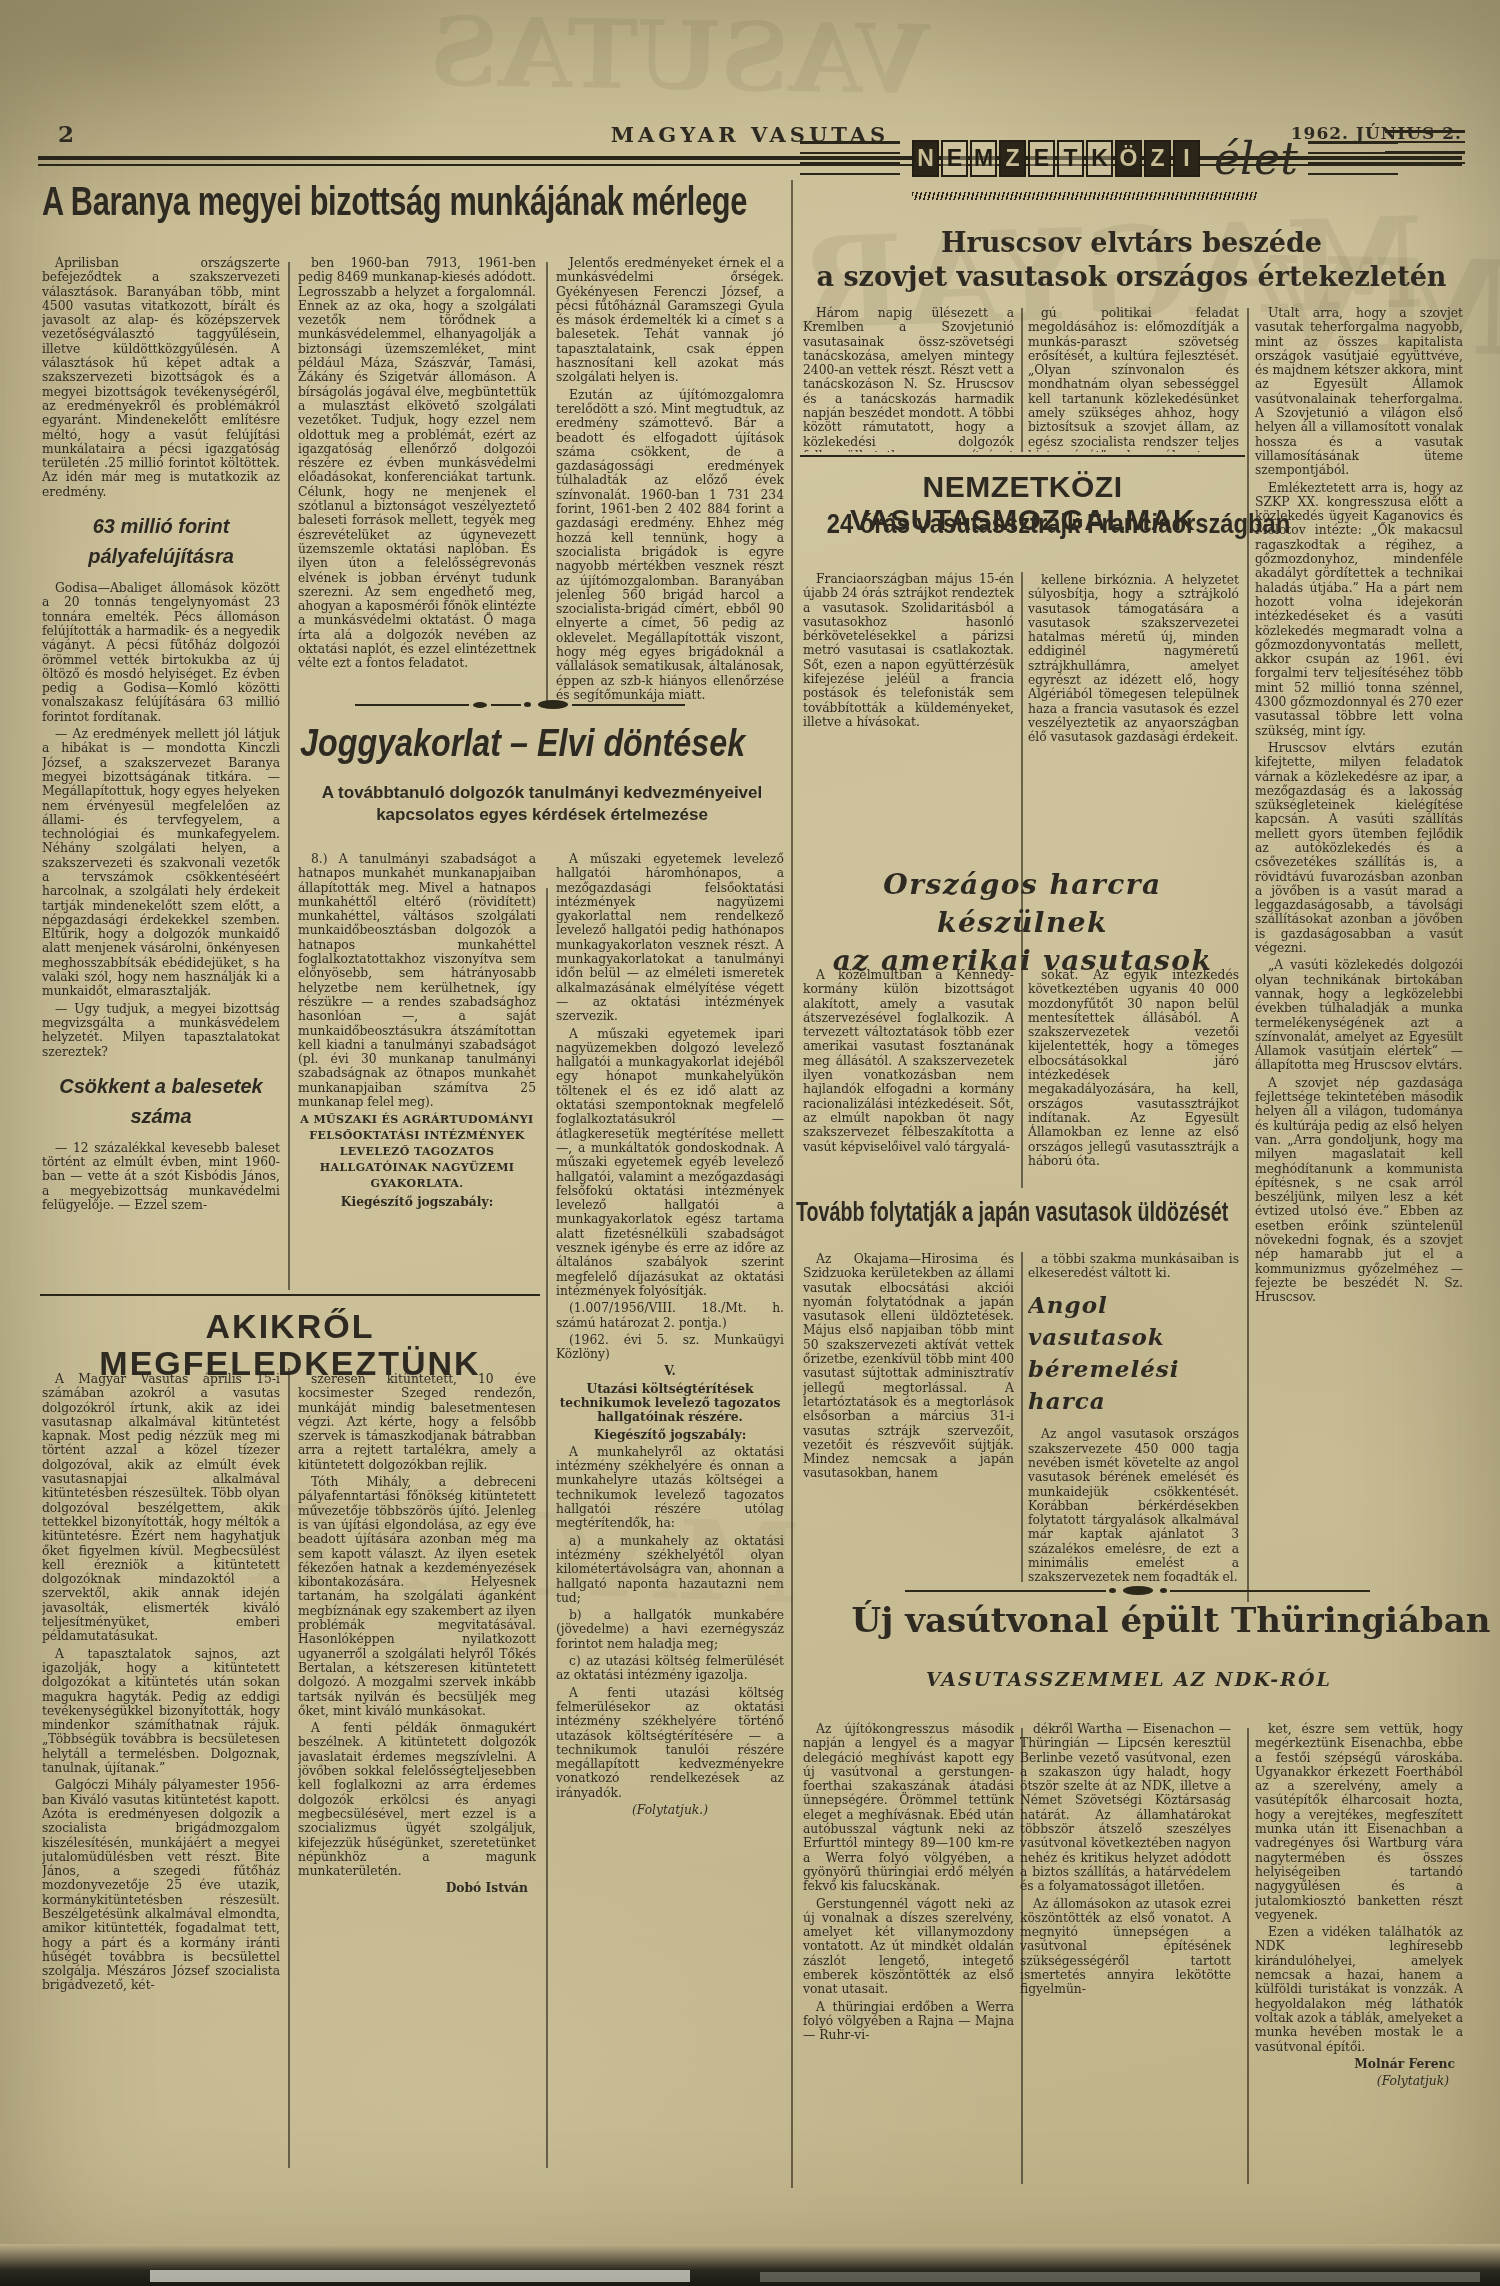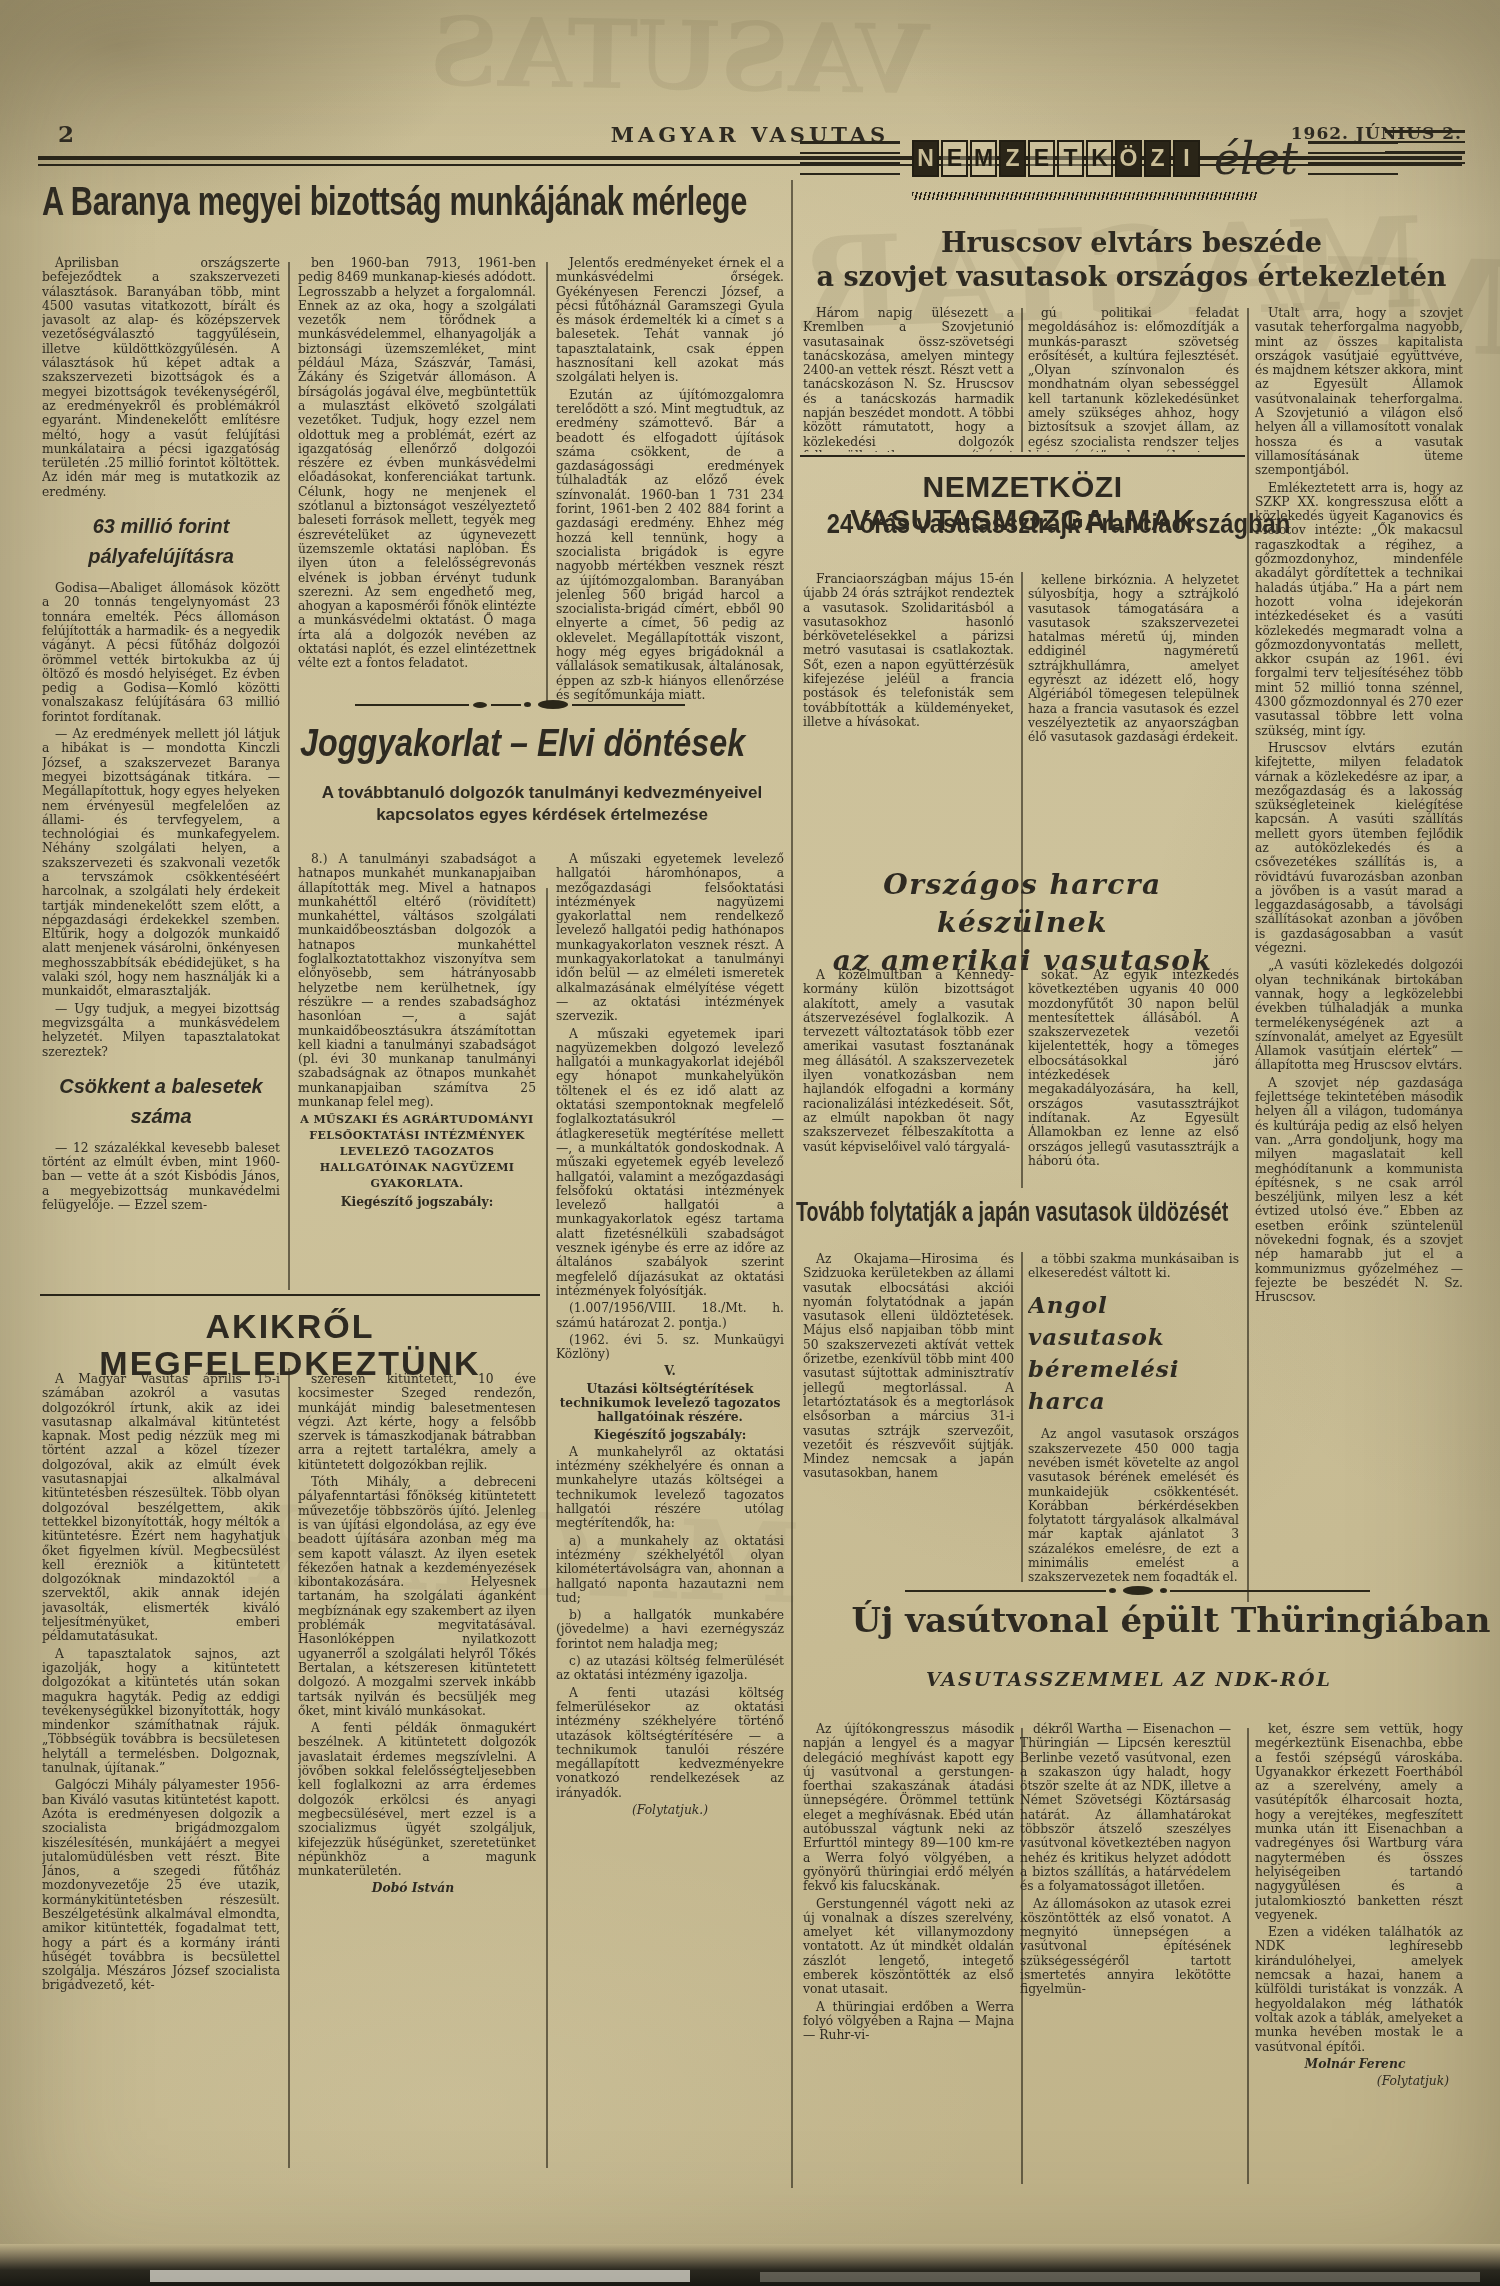--- a/index.html
+++ b/index.html
@@ -20,21 +20,21 @@
     color:rgba(92,80,50,.10);transform:scaleX(-1) rotate(-1deg);white-space:nowrap;z-index:0;}
   
   .pagenum{font:bold 23px "DejaVu Serif",serif;}
   .masthead{font:bold 21px "DejaVu Serif",serif;letter-spacing:4px;text-align:center;}
   .issuedate{font:bold 17px "DejaVu Serif",serif;text-align:right;letter-spacing:1px;}
   .hrule{background:#292519;}
   .vrule{background:rgba(44,38,24,.62);width:1.5px;}
   
   .col{font:12.3px/14.3px "DejaVu Serif",serif;text-align:justify;overflow:hidden;z-index:2;}
   .col p{margin:0 0 3px 0;text-indent:13px;}
-  .byline{text-align:center;font-weight:bold;text-indent:0 !important;padding-right:8px;font-style:italic;}
+  .byline{text-align:right;font-weight:bold;text-indent:0 !important;padding-right:8px;}
   .cont{text-align:center;font-style:italic;text-indent:0 !important;}
   .colsub{font:italic bold 20px/1.5 "Liberation Sans",sans-serif;text-align:center;margin:12px 0 10px;text-indent:0 !important;}
   .capsblock{font-weight:bold;text-align:center;text-indent:0 !important;letter-spacing:.4px;font-size:11px;line-height:16px;}
   .boldcenter{font-weight:bold;text-align:center;text-indent:0 !important;}
   
   .h-baranya{font:bold 41px/1.05 "Liberation Sans",sans-serif;letter-spacing:-.5px;
     transform:scaleX(.75);transform-origin:0 0;white-space:nowrap;z-index:2;}
   .h-serif2{font:bold 27px/1.25 "DejaVu Serif",serif;text-align:center;z-index:2;}
   .h-nvm{font:bold 30px/1.1 "Liberation Sans",sans-serif;text-align:center;letter-spacing:.5px;z-index:2;}
   .h-24{font:bold 27px/1.1 "Liberation Sans",sans-serif;text-align:center;transform:scaleX(.88);transform-origin:50% 0;white-space:nowrap;z-index:2;}

